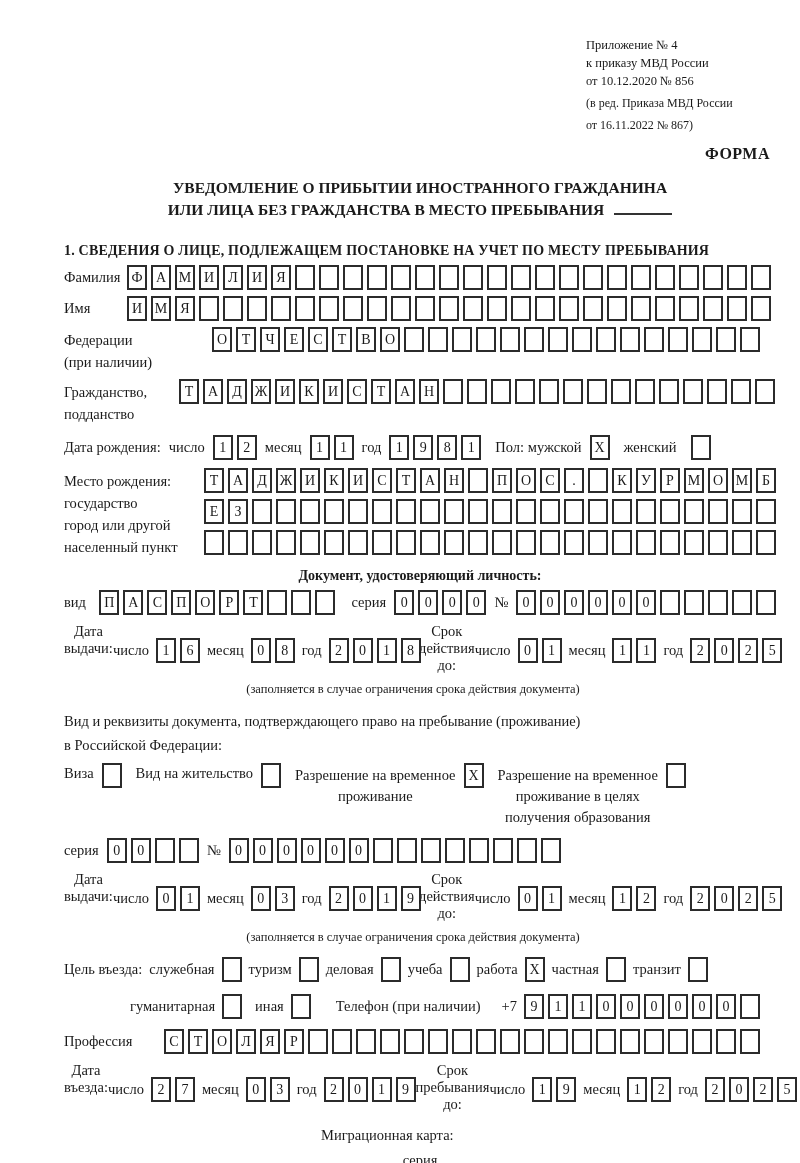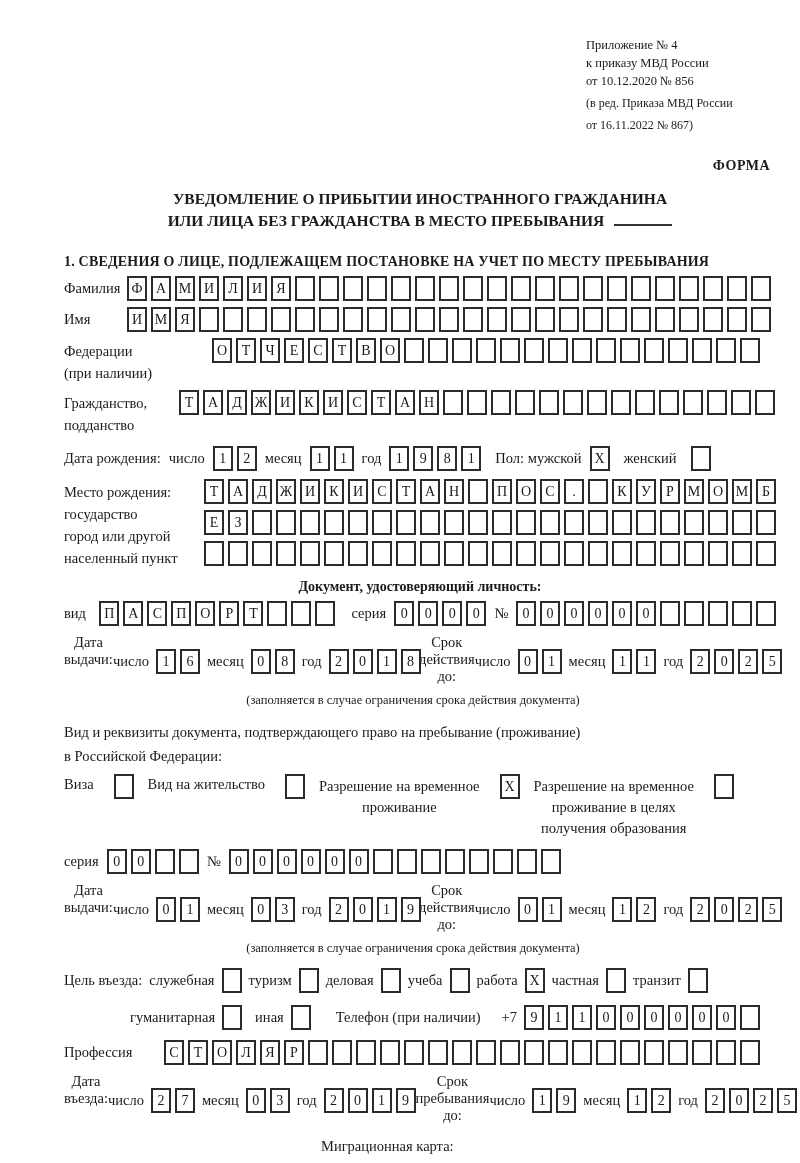--- a/index.html
+++ b/index.html
@@ -7,21 +7,21 @@
   body {
     width:800px; height:1163px; overflow:hidden;
     font-family:"Liberation Serif","DejaVu Serif",serif;
     color:#1a1a1a; font-size:14.5px;
   }
   .page { width:800px; height:1163px; padding:36px 24px 0 64px; }
 
   
   .hdr-block { width:190px; margin-left:auto; font-size:12.5px; line-height:18px; }
   .hdr-block .ed { margin-top:4px; font-size:12px; }
-  .forma { text-align:right; font-weight:bold; font-size:14px; margin:24px 6px 0 0; letter-spacing:.5px; }
+  .forma { text-align:right; font-weight:bold; font-size:16px; margin:11px 6px 0 0; letter-spacing:.5px; }
 
   
   .title { text-align:center; font-weight:bold; font-size:15.5px; line-height:22px; margin-top:14px; }
   .title-underline { display:inline-block; width:58px; border-bottom:2px solid #333; height:14px; margin-left:10px; }
   .sec-heading { font-weight:bold; font-size:14px; margin-top:22px; letter-spacing:.2px; }
 
   
   .row { display:flex; align-items:flex-start; margin-top:6px; }
   .row.center { align-items:center; }
   .lbl { white-space:nowrap; }
@@ -53,21 +53,21 @@
   .dcol { display:flex; flex-direction:row; }
   .dcol .dhead { text-align:center; margin-bottom:4px; }
   .dcol.left { width:355px; }
   .dfields { display:flex; align-items:center; gap:7px; }
   .note-row { text-align:center; font-size:12.5px; margin-top:4px; padding-right:14px; }
 
   .intro { margin-top:12px; line-height:24px; }
 
   
   .opts { display:flex; align-items:flex-start; margin-top:8px; gap:14px; }
-  .opt { display:flex; align-items:flex-start; gap:20px; }
+  .opt { display:flex; align-items:flex-start; gap:8px; }
   .opt .txt { text-align:center; line-height:21px; }
   .cbox { margin-top:-2px; }
 
   .purpose-row { display:flex; align-items:center; gap:7px; margin-top:12px; }
   .indent { margin-left:66px; }
 </style>
 </head>
 <body>
 
 <div class="page">

